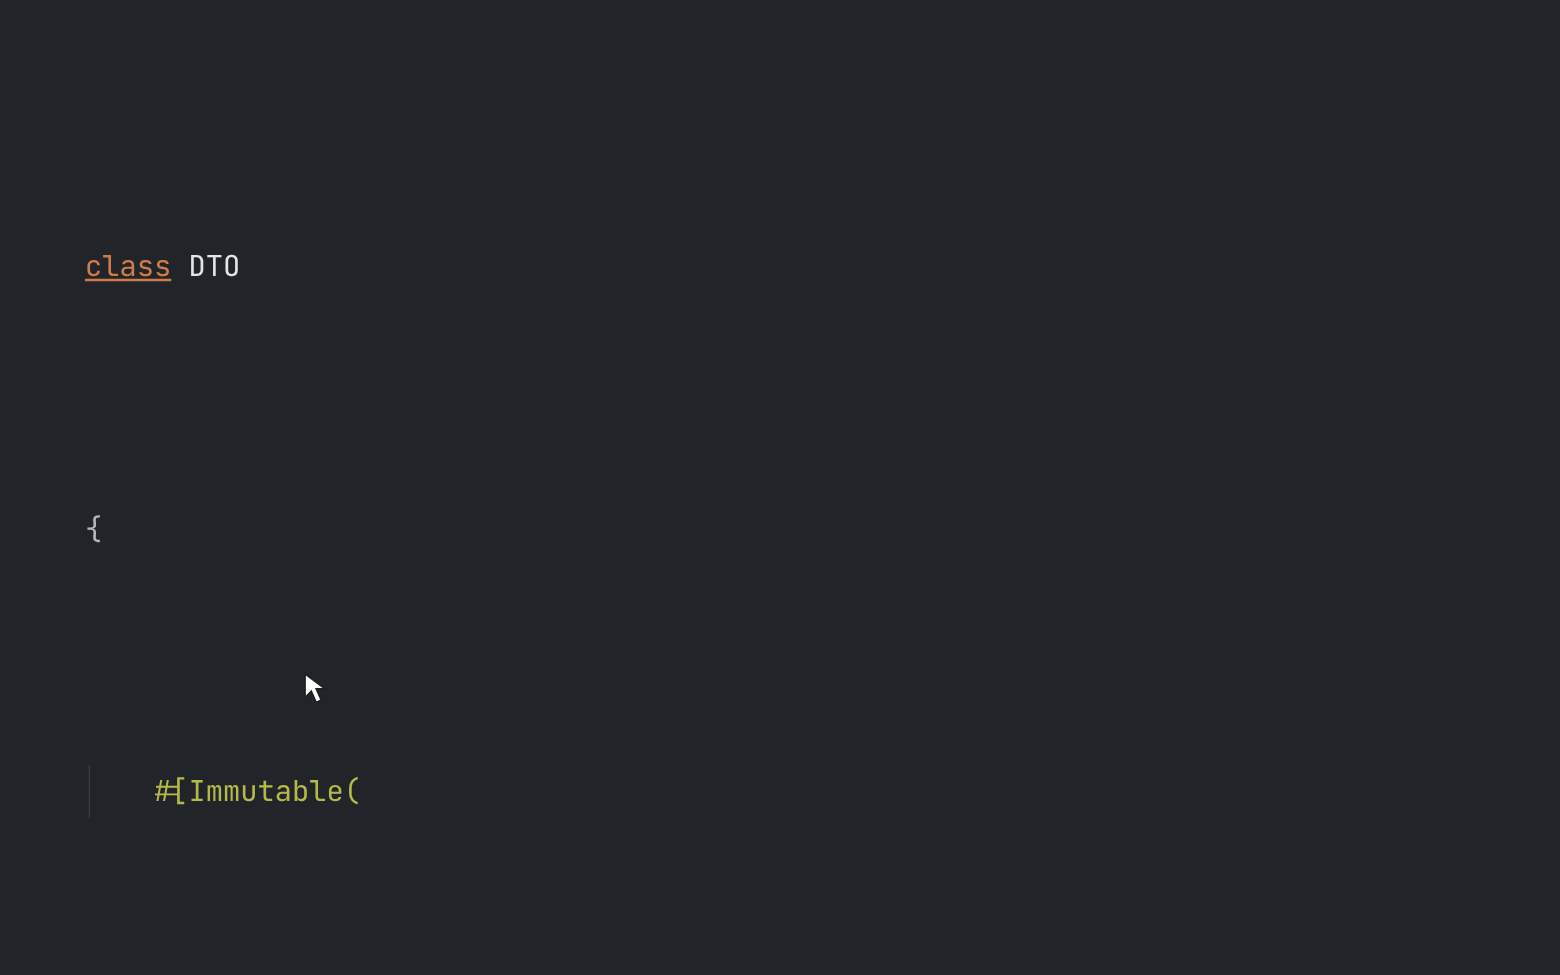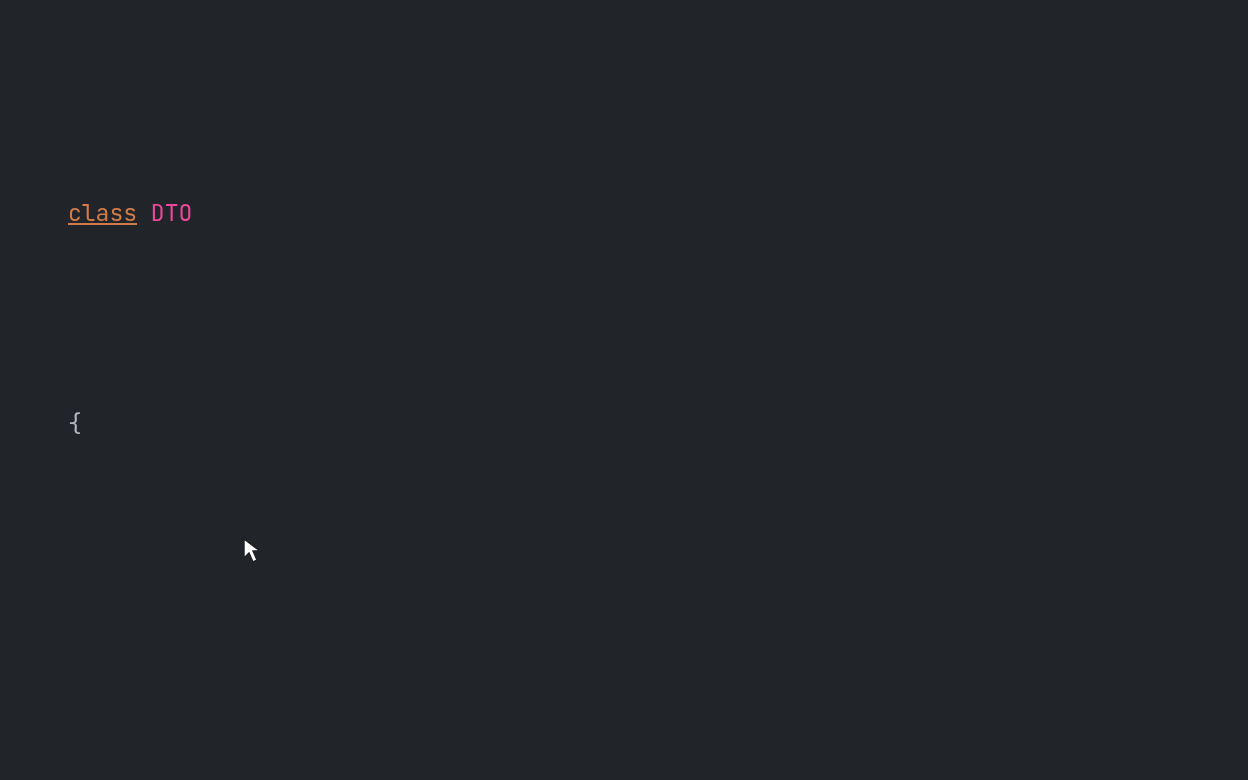--- a/index.html
+++ b/index.html
@@ -30,21 +30,21 @@
     position: absolute;
     top: 0;
     bottom: 0;
     width: 1px;
     background: #3b3f44;
   }
   .ig1 { left: 71px; }
 
   
   .kw-class, .kw-new { color: #d27b4a; text-decoration: underline; }
-  .type-name, .kw-string, .kw-void { color: #ec4899; margin-top: 32px; }
+  .type-name, .kw-string, .kw-void { color: #e5e5e5; margin-top: 32px; }
   .attr-bracket, .attr-name { color: #b4b947; }
   .punct { color: #b3b8be; }
 
   .cursor-pointer {
     position: absolute;
     left: 190px;
     top: 494px;
     color: #fff;
     font-size: 22px;
     pointer-events: none;
@@ -55,20 +55,21 @@
 
 <div class="editor">
 
   
   <div class="line"><span class="kw-class">class</span> <span class="type-name">DTO</span></div>
 
   
   <div class="line"><span class="punct">{</span></div>
 
   
+  <div class="line"><span class="indent-guide ig1"></span>    <span class="attr-bracket">#[</span><span class="attr-name">Immutable</span><span class="attr-bracket">(</span></div>
 
   
   
 
   
   
 
   
   
 

